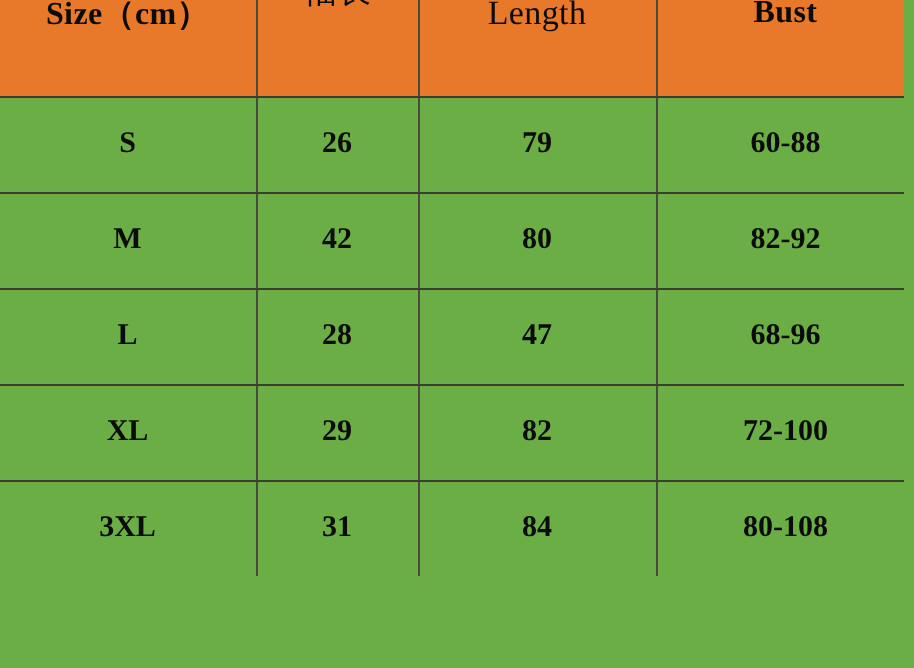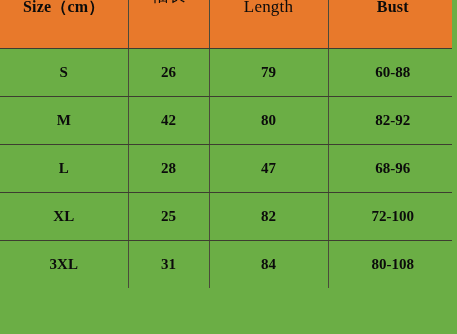--- a/index.html
+++ b/index.html
@@ -134,21 +134,21 @@
         <td>82-92</td>
       </tr>
       <tr>
         <td>L</td>
         <td>28</td>
         <td>47</td>
         <td>68-96</td>
       </tr>
       <tr>
         <td>XL</td>
-        <td>25</td>
+        <td>29</td>
         <td>82</td>
         <td>72-100</td>
       </tr>
       <tr>
         <td>3XL</td>
         <td>31</td>
         <td>84</td>
         <td>80-108</td>
       </tr>
     </tbody>

